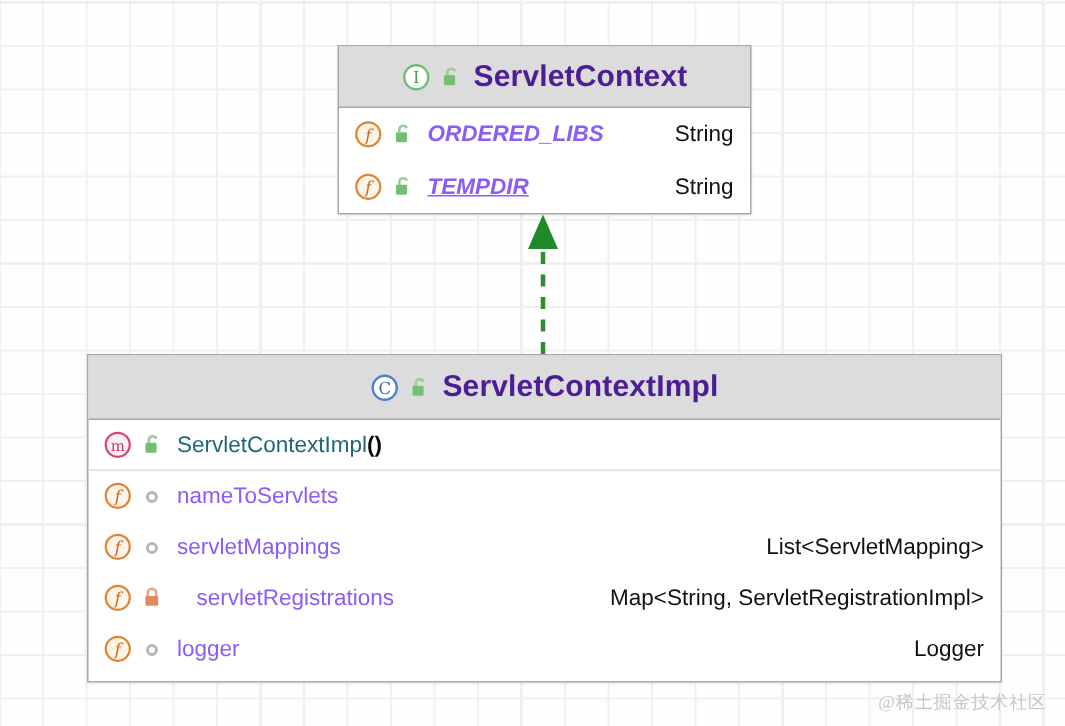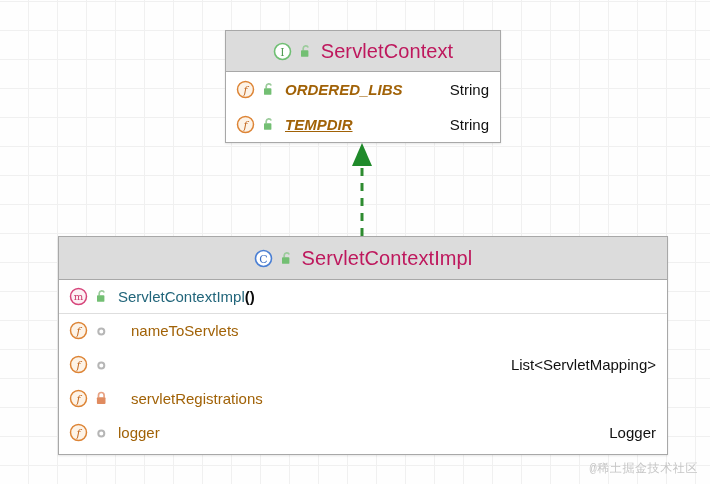--- a/index.html
+++ b/index.html
@@ -46,38 +46,39 @@
     display: flex;
     align-items: center;
     justify-content: center;
     background: #dcdcdc;
     border-bottom: 1px solid #a8a8a8;
     box-sizing: border-box;
   }
 
   .uml-title {
     font-size: 20px;
-    color: #be185d;
+    color: #4c1d95;
     letter-spacing: 0.1px;
     white-space: nowrap;
+    font-weight: bold;
   }
 
   .uml-row {
     display: flex;
     align-items: center;
     box-sizing: border-box;
     white-space: nowrap;
   }
   .uml-row.sep-top {
     border-top: 1px solid #dedede;
   }
 
   .member-name {
     font-size: 15px;
-    color: #a16207;
+    color: #8b5cf6;
   }
   .member-name.static {
     font-style: italic;
     font-weight: bold;
   }
   .member-name.ctor {
     color: #21657a;
   }
   .member-paren {
     font-size: 15px;
@@ -113,21 +114,21 @@
 
   
   .watermark {
     position: absolute;
     right: 12px;
     bottom: 7px;
     font-size: 12px;
     color: #c6c6c6;
     letter-spacing: 0.6px;
     white-space: nowrap;
-    font-family: Liberation Mono, monospace;
+    font-family: Liberation Serif, serif;
   }
 </style>
 </head>
 <body>
 
 <div id="canvas">
 
   <svg class="arrow-layer" viewBox="0 0 710 484" width="710" height="484">
     <line x1="362" y1="236" x2="362" y2="165" stroke="#2e8b30" stroke-width="3" stroke-dasharray="8 7"></line>
     <polygon points="362,143 352,166 372,166" fill="#1f8a2a"></polygon>
@@ -226,52 +227,54 @@
         <svg width="19" height="19" viewBox="0 0 19 19">
           <circle cx="9.5" cy="9.5" r="8" fill="#fdf3e7" stroke="#dd8435" stroke-width="1.5"></circle>
           <text x="9.5" y="13.7" font-size="11" font-family="DejaVu Serif, serif" font-style="italic" fill="#c2671f" text-anchor="middle">f</text>
         </svg>
       </span>
       <span class="icon ico-vis" style="margin-left:6px;">
         <svg width="13" height="15" viewBox="0 0 13 15">
           <circle cx="6.3" cy="8.4" r="3.0" fill="none" stroke="#b6b6b6" stroke-width="2.0"></circle>
         </svg>
       </span>
-      <span class="member-name" style="margin-left:22px;">nameToServlets</span>
+      <span class="member-name" style="margin-left:9px;">nameToServlets</span>
     </div>
 
     <div class="uml-row" style="height:34px; padding:0 11px 0 9px;">
       <span class="icon ico-kind">
         <svg width="19" height="19" viewBox="0 0 19 19">
           <circle cx="9.5" cy="9.5" r="8" fill="#fdf3e7" stroke="#dd8435" stroke-width="1.5"></circle>
           <text x="9.5" y="13.7" font-size="11" font-family="DejaVu Serif, serif" font-style="italic" fill="#c2671f" text-anchor="middle">f</text>
         </svg>
       </span>
       <span class="icon ico-vis" style="margin-left:6px;">
         <svg width="13" height="15" viewBox="0 0 13 15">
           <circle cx="6.3" cy="8.4" r="3.0" fill="none" stroke="#b6b6b6" stroke-width="2.0"></circle>
         </svg>
       </span>
+      <span class="member-name" style="margin-left:9px;">servletMappings</span>
       <span class="member-type">List&lt;ServletMapping&gt;</span>
     </div>
 
     <div class="uml-row" style="height:34px; padding:0 11px 0 9px;">
       <span class="icon ico-kind">
         <svg width="19" height="19" viewBox="0 0 19 19">
           <circle cx="9.5" cy="9.5" r="8" fill="#fdf3e7" stroke="#dd8435" stroke-width="1.5"></circle>
           <text x="9.5" y="13.7" font-size="11" font-family="DejaVu Serif, serif" font-style="italic" fill="#c2671f" text-anchor="middle">f</text>
         </svg>
       </span>
       <span class="icon ico-vis" style="margin-left:6px;">
         <svg width="13" height="15" viewBox="0 0 13 15">
           <path d="M3.5 6.6 V4.3 a2.8 2.8 0 0 1 5.6 0 V6.6" fill="none" stroke="#e8a384" stroke-width="1.7"></path>
           <rect x="1.9" y="6.3" width="8.6" height="6.6" rx="0.9" fill="#e08b5f"></rect>
         </svg>
       </span>
       <span class="member-name" style="margin-left:22px;">servletRegistrations</span>
+      <span class="member-type">Map&lt;String, ServletRegistrationImpl&gt;</span>
     </div>
 
     <div class="uml-row" style="height:34px; padding:0 11px 0 9px;">
       <span class="icon ico-kind">
         <svg width="19" height="19" viewBox="0 0 19 19">
           <circle cx="9.5" cy="9.5" r="8" fill="#fdf3e7" stroke="#dd8435" stroke-width="1.5"></circle>
           <text x="9.5" y="13.7" font-size="11" font-family="DejaVu Serif, serif" font-style="italic" fill="#c2671f" text-anchor="middle">f</text>
         </svg>
       </span>
       <span class="icon ico-vis" style="margin-left:6px;">

